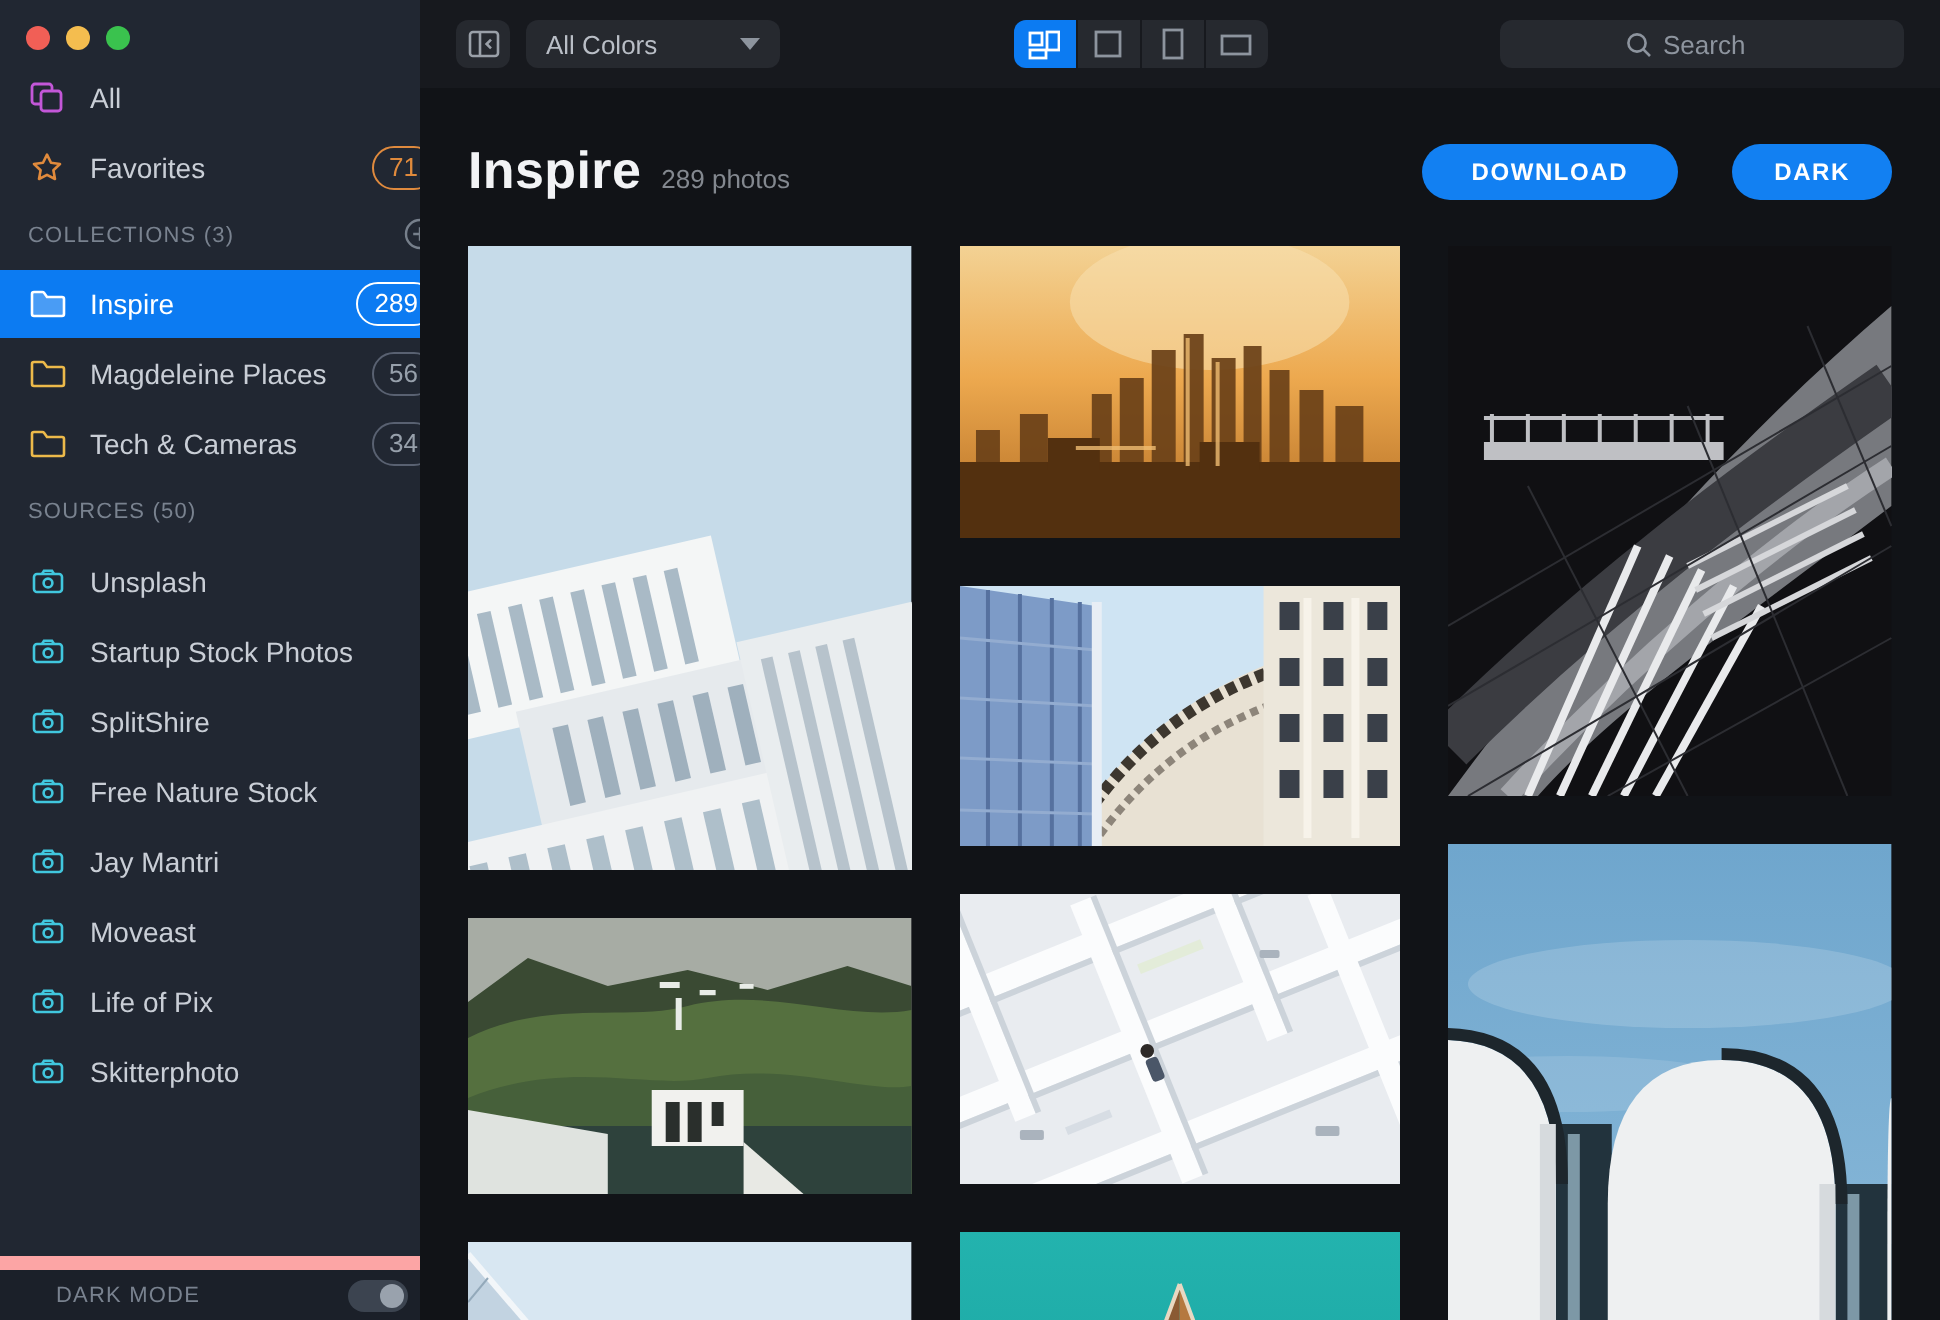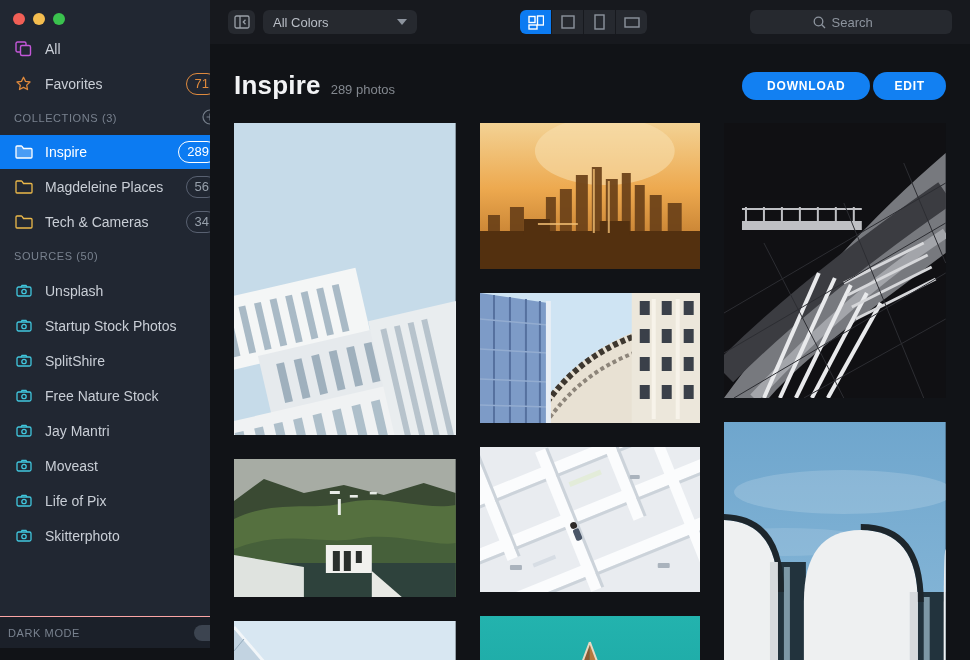--- a/index.html
+++ b/index.html
@@ -3,60 +3,60 @@
 <meta charset="utf-8">
 <style>
   * { box-sizing: border-box; margin: 0; padding: 0; }
   html,body { width:970px; height:660px; overflow:hidden; }
   body {
     font-family: "Liberation Sans", sans-serif;
     background:#111317; color:#c9ced6; position:relative;
   }
 
   
-  .sidebar{position:absolute;left:0;top:0;bottom:12px;width:232px;background:#212732;display:flex;flex-direction:column;}
+  .sidebar{position:absolute;left:0;top:0;bottom:0;width:232px;background:#212732;display:flex;flex-direction:column;}
   .traffic{display:flex;gap:8px;padding:13px 0 0 13px;}
   .dot{width:12px;height:12px;border-radius:50%;}
   .dot.red{background:#f15f56;} .dot.yellow{background:#f4bd4f;} .dot.green{background:#3ac24e;}
   .nav{padding-top:6px;flex:1;}
   .srow{height:35px;display:flex;align-items:center;padding:0 14px;font-size:14px;color:#c9ced6;cursor:default;}
   .srow .ic{width:19px;height:16px;margin-right:12px;display:flex;align-items:center;justify-content:center;flex:none;}
   .srow.selected{background:#0c7bf2;color:#ffffff;height:34px;}
   .sechead{height:34px;display:flex;align-items:center;justify-content:space-between;padding:0 14px;
     font-size:11px;letter-spacing:.6px;color:#79828f;}
   .badge{margin-left:auto;font-size:13px;line-height:1;padding:3px 8px 4px;border-radius:999px;border:1px solid #596171;color:#97a0ab;}
   .badge.orange{border-color:#df8a3e;color:#e08a3c;}
   .badge.white{border-color:#ffffff;color:#ffffff;}
-  .sfoot{height:32px;background:#1b2029;border-top:1px solid #fca5a5;display:flex;align-items:center;
-    justify-content:space-between;padding:0 8px;}
+  .sfoot{height:32px;background:#1b2029;border-top:7px solid #fca5a5;display:flex;align-items:center;
+    justify-content:space-between;padding:0 28px;}
   .sfoot .lbl{font-size:11px;letter-spacing:.6px;color:#79828f;}
   .toggle{width:30px;height:16px;border-radius:8px;background:#3c4450;position:relative;cursor:pointer;}
   .toggle .knob{position:absolute;right:2px;top:2px;width:12px;height:12px;border-radius:50%;background:#99a2ad;}
 
   
   .topbar{position:absolute;left:210px;right:0;top:0;height:44px;background:#17191e;display:flex;align-items:center;padding:0 18px;}
   .tbtn{height:24px;background:#26292f;border-radius:6px;border:none;display:flex;align-items:center;justify-content:center;cursor:pointer;}
   .panel-btn{width:27px;flex:none;}
-  .dropdown{width:154px;margin-left:8px;padding:0 10px;justify-content:flex-start;color:#b9bec6;font-size:13px;flex:none;}
+  .dropdown{width:127px;margin-left:8px;padding:0 10px;justify-content:flex-start;color:#b9bec6;font-size:13px;flex:none;}
   .dropdown .caret{margin-left:auto;width:0;height:0;border-left:5px solid transparent;border-right:5px solid transparent;border-top:6px solid #8d949e;}
   .viewgroup{display:flex;gap:1px;margin:0 auto;}
   .vbtn{width:31px;height:24px;background:#26292f;border:none;display:flex;align-items:center;justify-content:center;cursor:pointer;}
   .vbtn:first-child{border-radius:6px 0 0 6px;} .vbtn:last-child{border-radius:0 6px 6px 0;}
   .vbtn.active{background:#0c7bf2;}
   .search{width:202px;height:24px;background:#26292f;border-radius:6px;display:flex;align-items:center;justify-content:center;gap:6px;flex:none;}
   .search input{width:58px;background:transparent;border:none;outline:none;color:#cfd3d8;font-size:13px;font-family:"Liberation Sans",sans-serif;}
   .search input::placeholder{color:#8d949e;}
 
   
   .content{position:absolute;left:210px;right:0;top:44px;bottom:0;background:#111317;overflow:hidden;}
   .page-head{display:flex;align-items:center;padding:26px 24px 0;}
   .titles{display:flex;align-items:baseline;gap:10px;flex:1;}
   .page-title{font-size:26px;font-weight:700;color:#f2f3f5;letter-spacing:.2px;}
   .page-sub{font-size:13px;color:#83888f;}
-  .actions{display:flex;gap:3px;justify-content:space-between;}
+  .actions{display:flex;gap:27px;justify-content:space-between;}
   .pill{height:28px;border:none;border-radius:14px;background:#1280f2;color:#fff;font-family:"Liberation Sans",sans-serif;
     font-size:12px;font-weight:700;letter-spacing:.8px;cursor:pointer;}
   .pill.dl{padding:0 25px;} .pill.ed{padding:0 21px;}
 
   .grid{display:flex;gap:24px;padding:22px 24px 0;}
   .col{display:flex;flex-direction:column;gap:24px;}
   .col1,.col3{width:222px;} .col2{width:221px;}
   .photo{position:relative;overflow:hidden;width:100%;cursor:pointer;}
   .photo svg{display:block;width:100%;height:100%;}
   .ph-a{height:312px;} .ph-b{height:138px;} .ph-c{height:180px;}
@@ -278,21 +278,21 @@
 </div>
 
 <div class="content">
   <div class="page-head">
     <div class="titles">
       <span class="page-title">Inspire</span>
       <span class="page-sub">289 photos</span>
     </div>
     <div class="actions">
       <button class="pill dl">DOWNLOAD</button>
-      <button class="pill ed">EDIT</button>
+      <button class="pill ed">DARK</button>
     </div>
   </div>
 
   <div class="grid">
 
     <div class="col col1">
       <div class="photo ph-a" aria-label="White modern cantilevered building against pale blue sky">
         <svg viewBox="0 0 222 312" preserveAspectRatio="none">
           <rect width="222" height="312" fill="#c6dbe9"></rect>
           <g transform="rotate(-13 110 250)">

